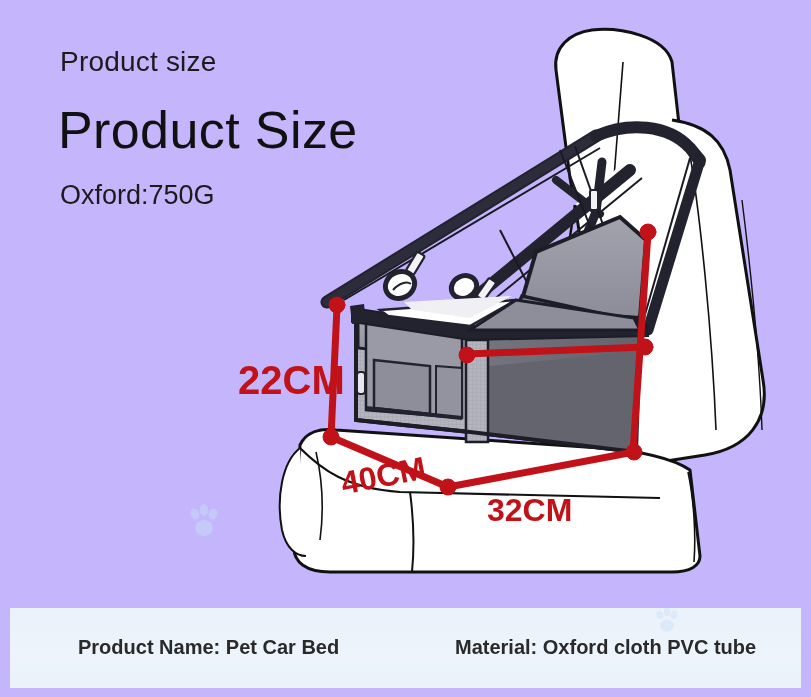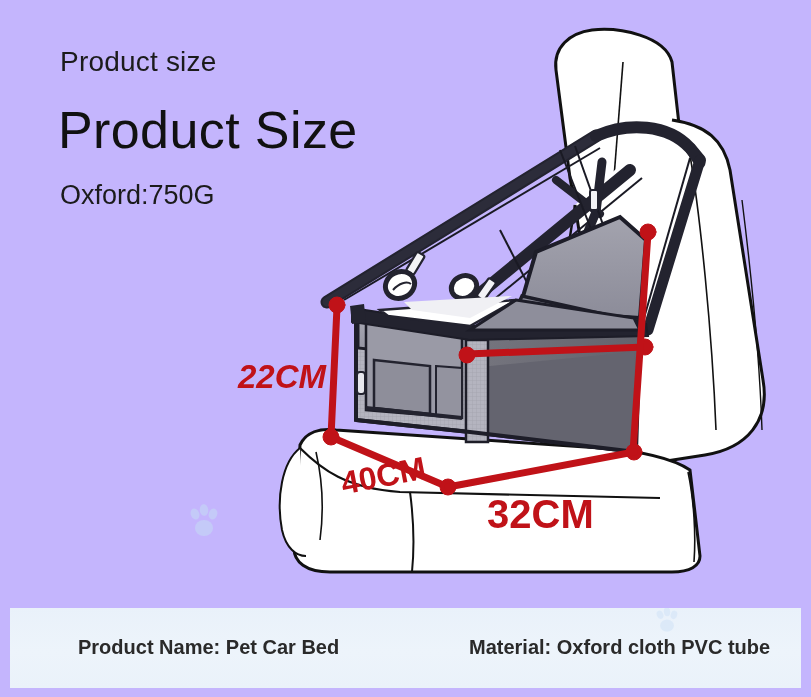--- a/index.html
+++ b/index.html
@@ -56,25 +56,25 @@
   }
 
   
   .dim-label {
     position: absolute;
     color: #c01218;
     font-weight: bold;
     white-space: nowrap;
     font-family: "Liberation Sans", sans-serif;
   }
-  #dim-22 { left: 238px; top: 358px; font-size: 33px; font-style: italic; }
+  #dim-22 { left: 238px; top: 358px; font-size: 40px; }
   #dim-37 { left: 502px; top: 359px; font-size: 30px; }
   #dim-42 { left: 648px; top: 342px; font-size: 34px; }
   #dim-40 { left: 338px; top: 466px; font-size: 32px; transform: rotate(-11deg); transform-origin: left top; }
-  #dim-32 { left: 487px; top: 492px; font-size: 40px; }
+  #dim-32 { left: 487px; top: 492px; font-size: 32px; }
 
   
   .paw {
     position: absolute;
     opacity: 0.55;
   }
   #paw-body { left: 182px; top: 500px; }
   #paw-footer { left: 650px; top: 604px; opacity: 0.5; }
 
   
@@ -88,21 +88,21 @@
     overflow: hidden;
   }
   .footer-text {
     position: absolute;
     font-size: 20px;
     color: #2a2a2a;
     white-space: nowrap;
     font-weight: bold;
   }
   #footer-name { left: 68px; top: 28px; }
-  #footer-material { left: 459px; top: 28px; }
+  #footer-material { left: 445px; top: 28px; }
 </style>
 </head>
 <body>
 
 <div id="page">
 
   <div class="heading-small">Product size</div>
   <div class="heading-large">Product Size</div>
   <div class="heading-weight">Oxford:750G</div>
 

